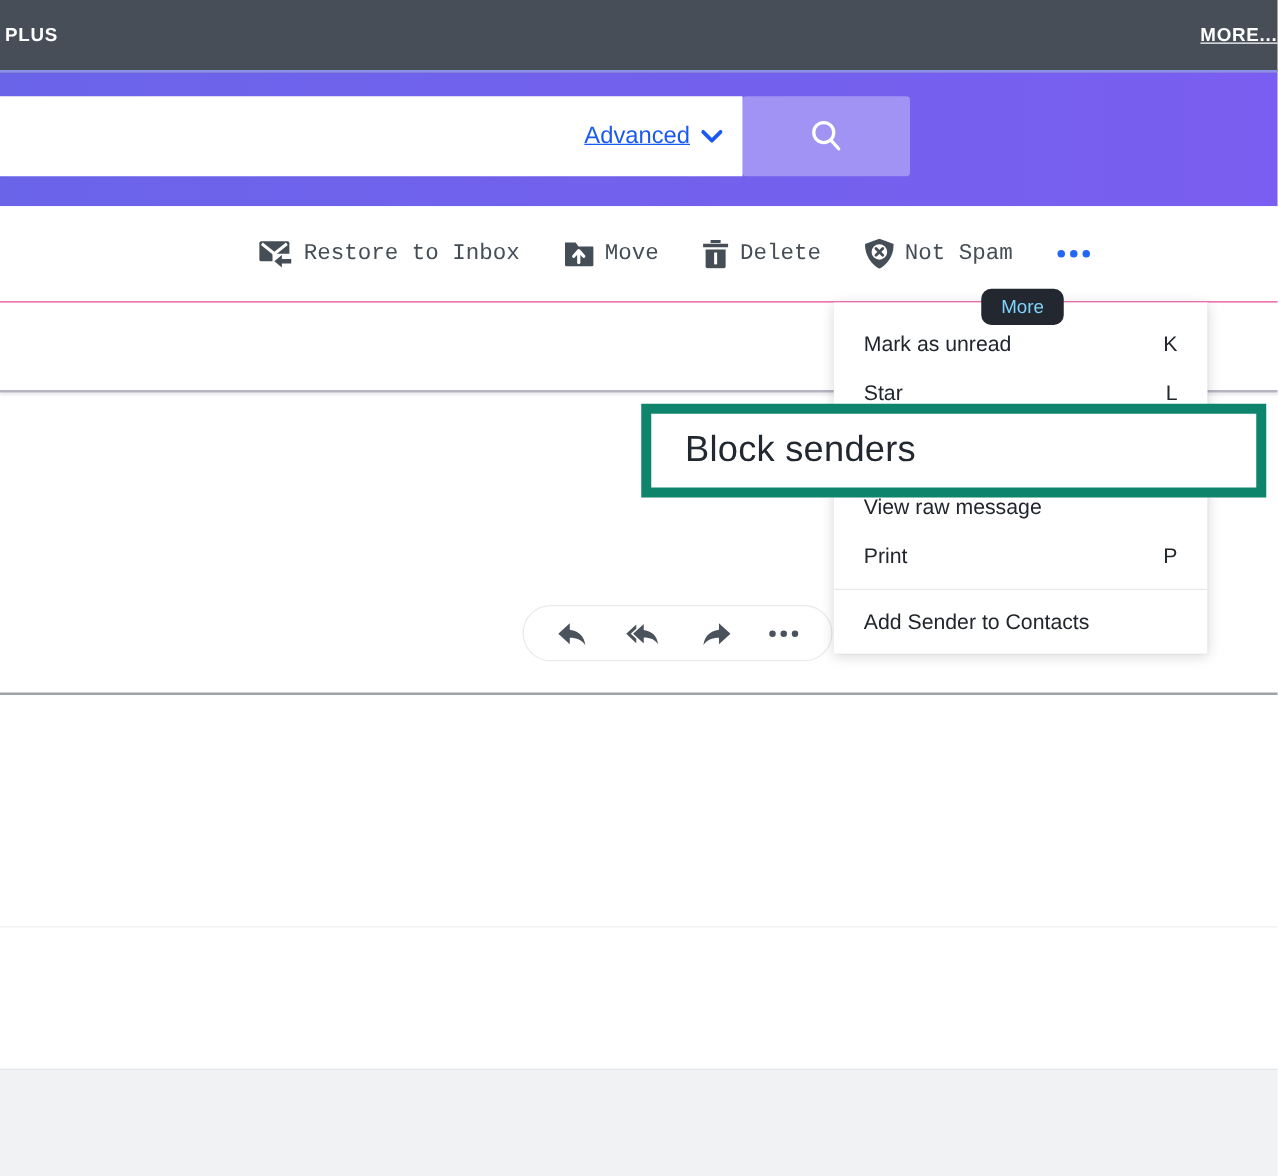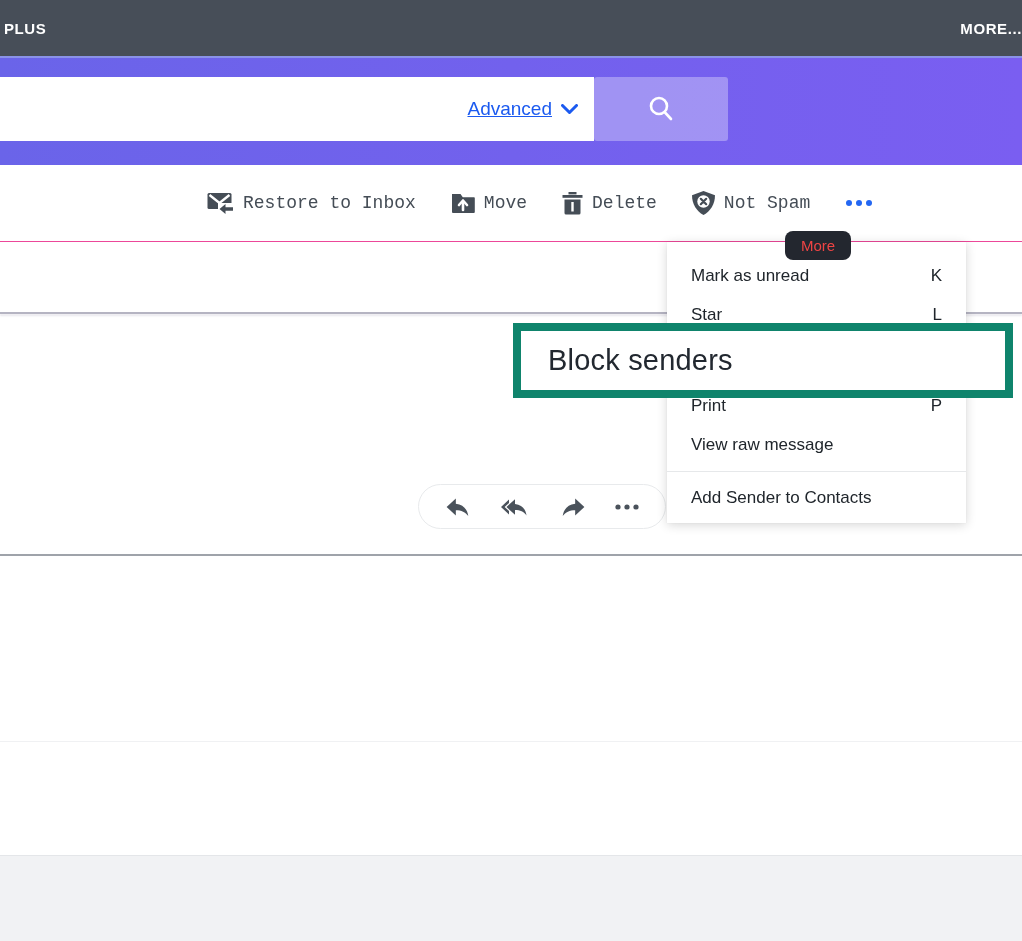--- a/index.html
+++ b/index.html
@@ -5,21 +5,21 @@
   * { margin:0; padding:0; box-sizing:border-box; }
   html,body { width:1022px; height:941px; }
   body { font-family:"Liberation Sans", sans-serif; background:#fff; overflow:hidden; }
   #screen { position:relative; width:1022px; height:941px; background:#fff; }
 
   
   .topbar { position:absolute; top:0; left:0; width:100%; height:58px;
     background:#474E58; display:flex; align-items:center; border-bottom:2px solid #8A92E8;justify-content:space-between; }
   .topbar .nav-item { color:#fff; font-weight:bold; font-size:15px; letter-spacing:.6px; cursor:pointer; }
   .topbar .nav-item:first-child { margin-left:4px; }
-  .topbar .nav-item + .nav-item { margin-left:48px; }
+  .topbar .nav-item + .nav-item { margin-left:48px;text-decoration:underline; }
 
   
   .search-band { position:absolute; top:58px; left:0; width:100%; height:107px;
     background:linear-gradient(90deg,#6A64E9 0%,#7A5EF1 100%); }
   .search-box { position:absolute; top:19px; left:0; width:594px; height:64px; background:#fff;
     display:flex; align-items:center; justify-content:flex-end; padding-right:16px; }
   .advanced { display:flex; align-items:center; gap:9px; color:#1B5AF0; font-size:19px; cursor:pointer;text-decoration:underline; }
   .search-btn { position:absolute; top:19px; left:594px; width:134px; height:64px;
     background:rgba(255,255,255,.32); border:none; border-radius:3px; cursor:pointer;
     display:flex; align-items:center; justify-content:center; }
@@ -52,21 +52,21 @@
     box-shadow:0 2px 10px rgba(0,0,0,.16), 0 0 1px rgba(0,0,0,.08); padding:14px 0 6px 0; }
   .menu-item { height:39px; display:flex; align-items:center; justify-content:space-between;
     padding:0 24px; font-size:17px; color:#20262C; cursor:pointer;text-align:center; }
   .menu-item.tall { height:52px; }
   .menu-item .shortcut { color:#20262C; }
   .menu-divider { height:1px; background:#E6E8EA; margin:7px 0 0 0; }
   .menu-item.after-divider { margin-top:6px; }
 
   
   .tooltip { position:absolute; top:231px; left:785px; width:66px; height:29px; z-index:8;
-    background:#23272F; border-radius:8px; color:#ef4444; font-size:15px;
+    background:#23272F; border-radius:8px; color:#7dd3fc; font-size:15px;
     display:flex; align-items:center; justify-content:center; }
 
   
   .annotation { position:absolute; top:323px; left:513px; width:500px; height:75px; z-index:9;
     background:#fff; border:8px solid #0F846C; display:flex; align-items:center;
     padding-left:27px; font-size:29px; color:#222830; letter-spacing:.2px; }
 </style>
 </head>
 <body>
 
@@ -175,25 +175,25 @@
       <span class="shortcut">K</span>
     </div>
     <div class="menu-item">
       <span>Star</span>
       <span class="shortcut">L</span>
     </div>
     <div class="menu-item tall">
       <span>Block senders</span>
     </div>
     <div class="menu-item">
+      <span>View raw message</span>
+    </div>
+    <div class="menu-item">
       <span>Print</span>
       <span class="shortcut">P</span>
-    </div>
-    <div class="menu-item">
-      <span>View raw message</span>
     </div>
     <div class="menu-divider"></div>
     <div class="menu-item after-divider">
       <span>Add Sender to Contacts</span>
     </div>
   </div>
 
   <div class="tooltip">
     <span>More</span>
   </div>

